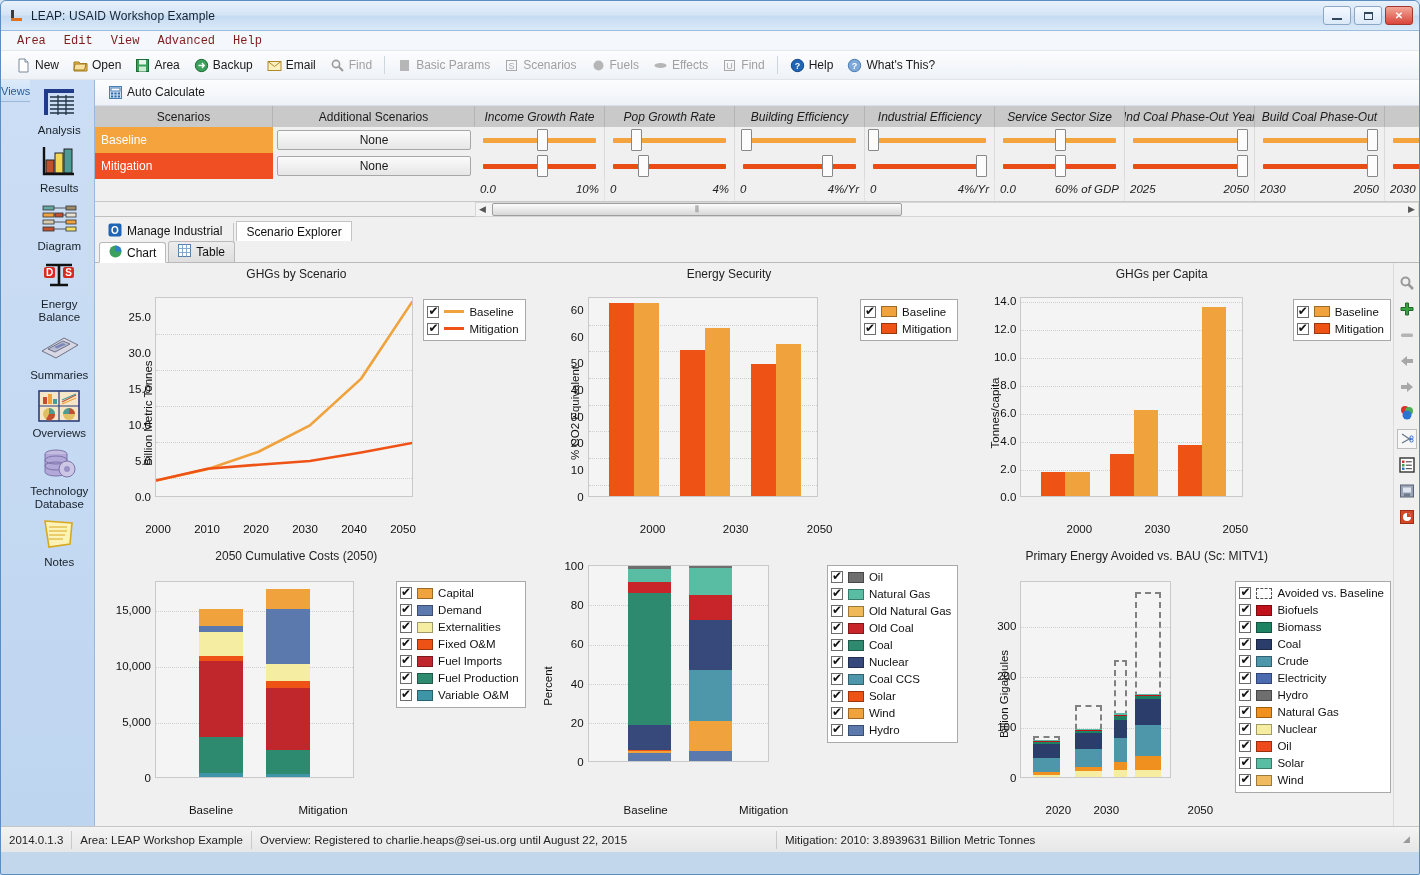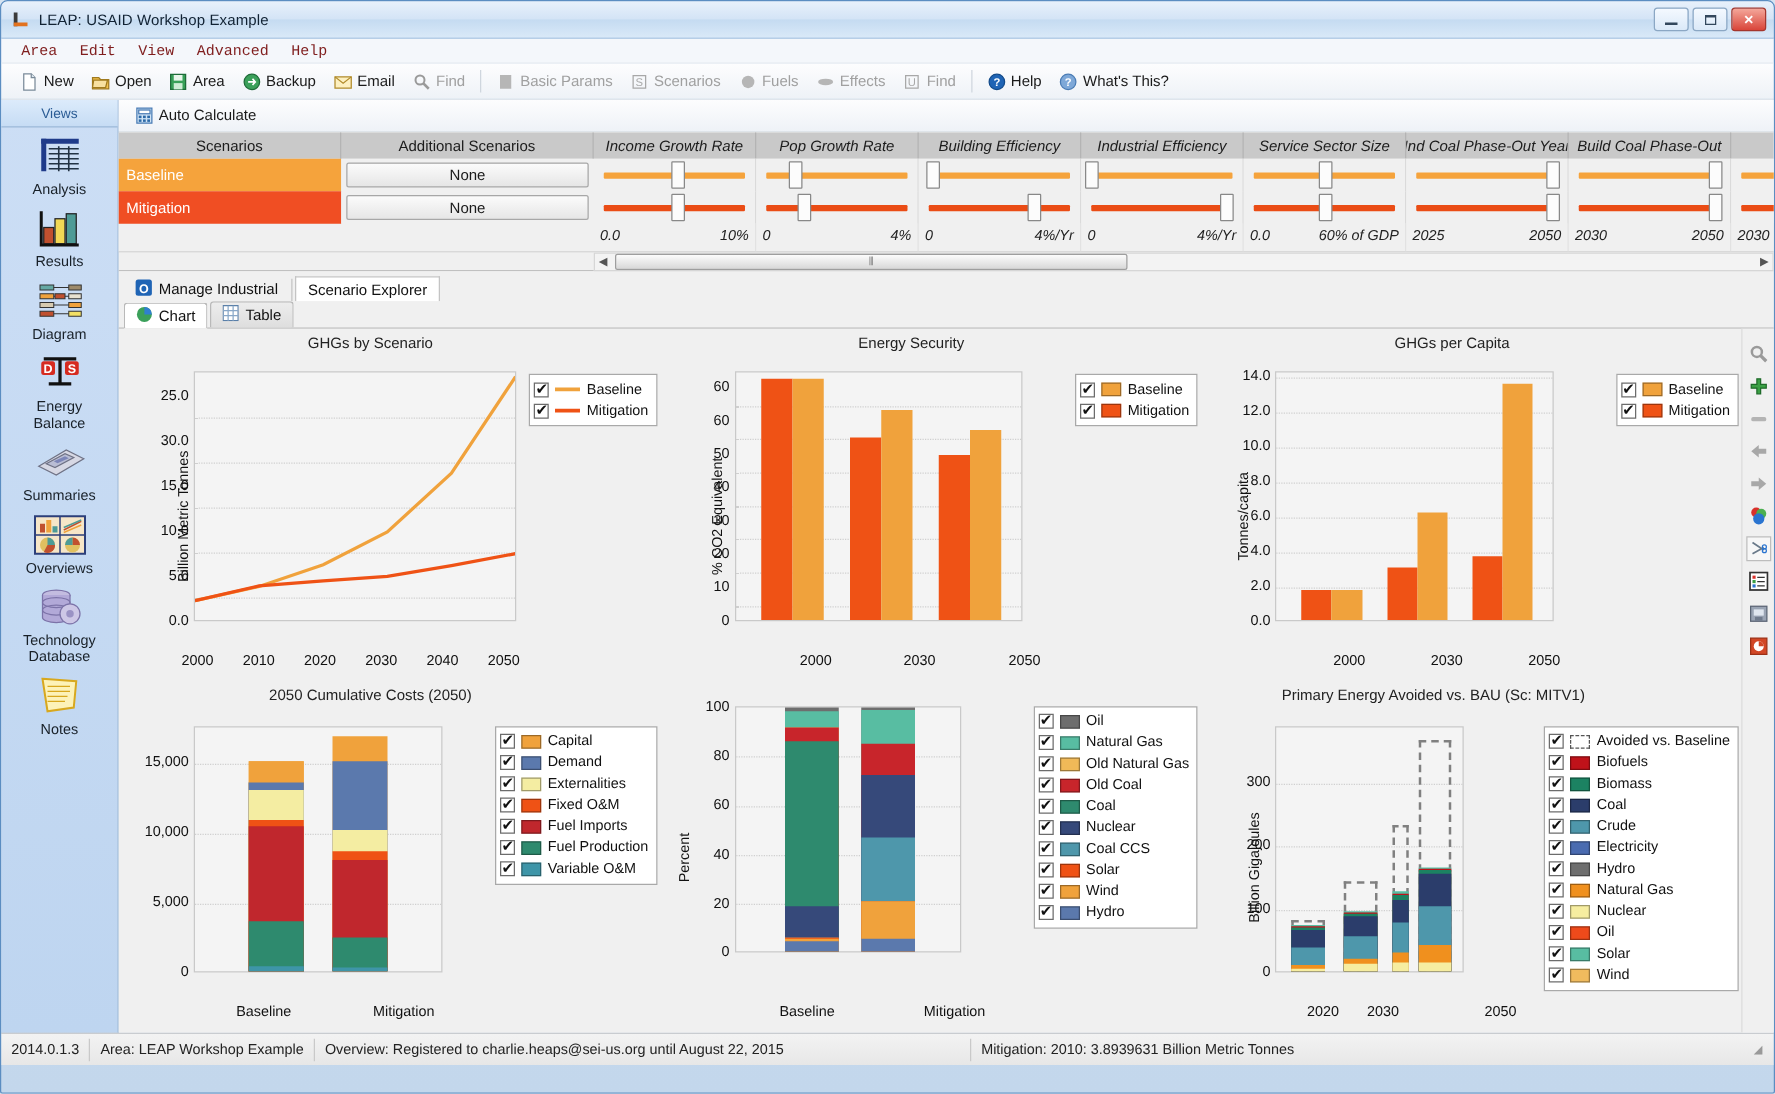--- a/index.html
+++ b/index.html
@@ -58,21 +58,21 @@
   .tbtn.disabled { color:#a0a0a0; }
   .tsep { width:1px; height:18px; background:#cfd6de; margin:0 5px; }
   .ticon { width:15px;height:15px; position:relative; flex:0 0 auto;}
 
   
   #bodywrap { display:flex; height:746px; }
   #leftrail {
     width:94px; flex:0 0 94px;
     background:linear-gradient(to bottom,#ccdef5 0%, #bed5f0 100%);
     border-right:1px solid #9bb8d8;
-    display:flex; flex-direction:column;
+    display:flex; flex-direction:row;
   }
   .viewstab {
     height:22px; margin:0; display:flex;align-items:center;justify-content:center;
     background:linear-gradient(to bottom,#dcebfb,#c6dcf4);
     border-bottom:1px solid #9bb8d8;
     color:#2a5b94; font-size:11px;
   }
   .railitems { padding-top:6px; }
   .railitem { display:flex; flex-direction:column; align-items:center; margin-bottom:7px; cursor:default;}
   .railitem .lbl { font-size:11.5px; color:#182028; text-align:center; line-height:13px; margin-top:2px;}

